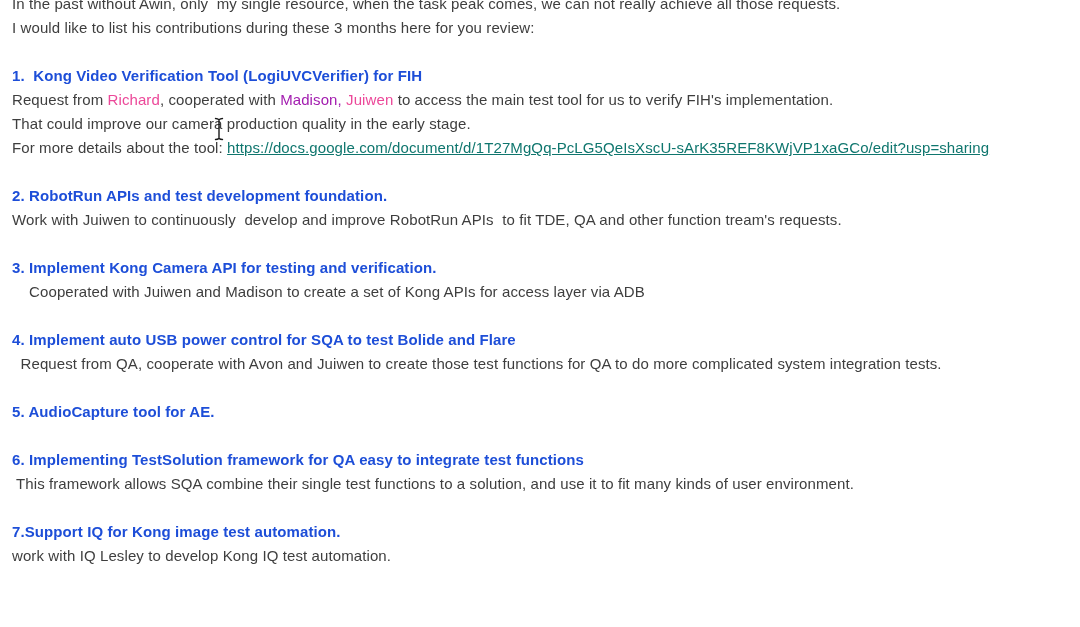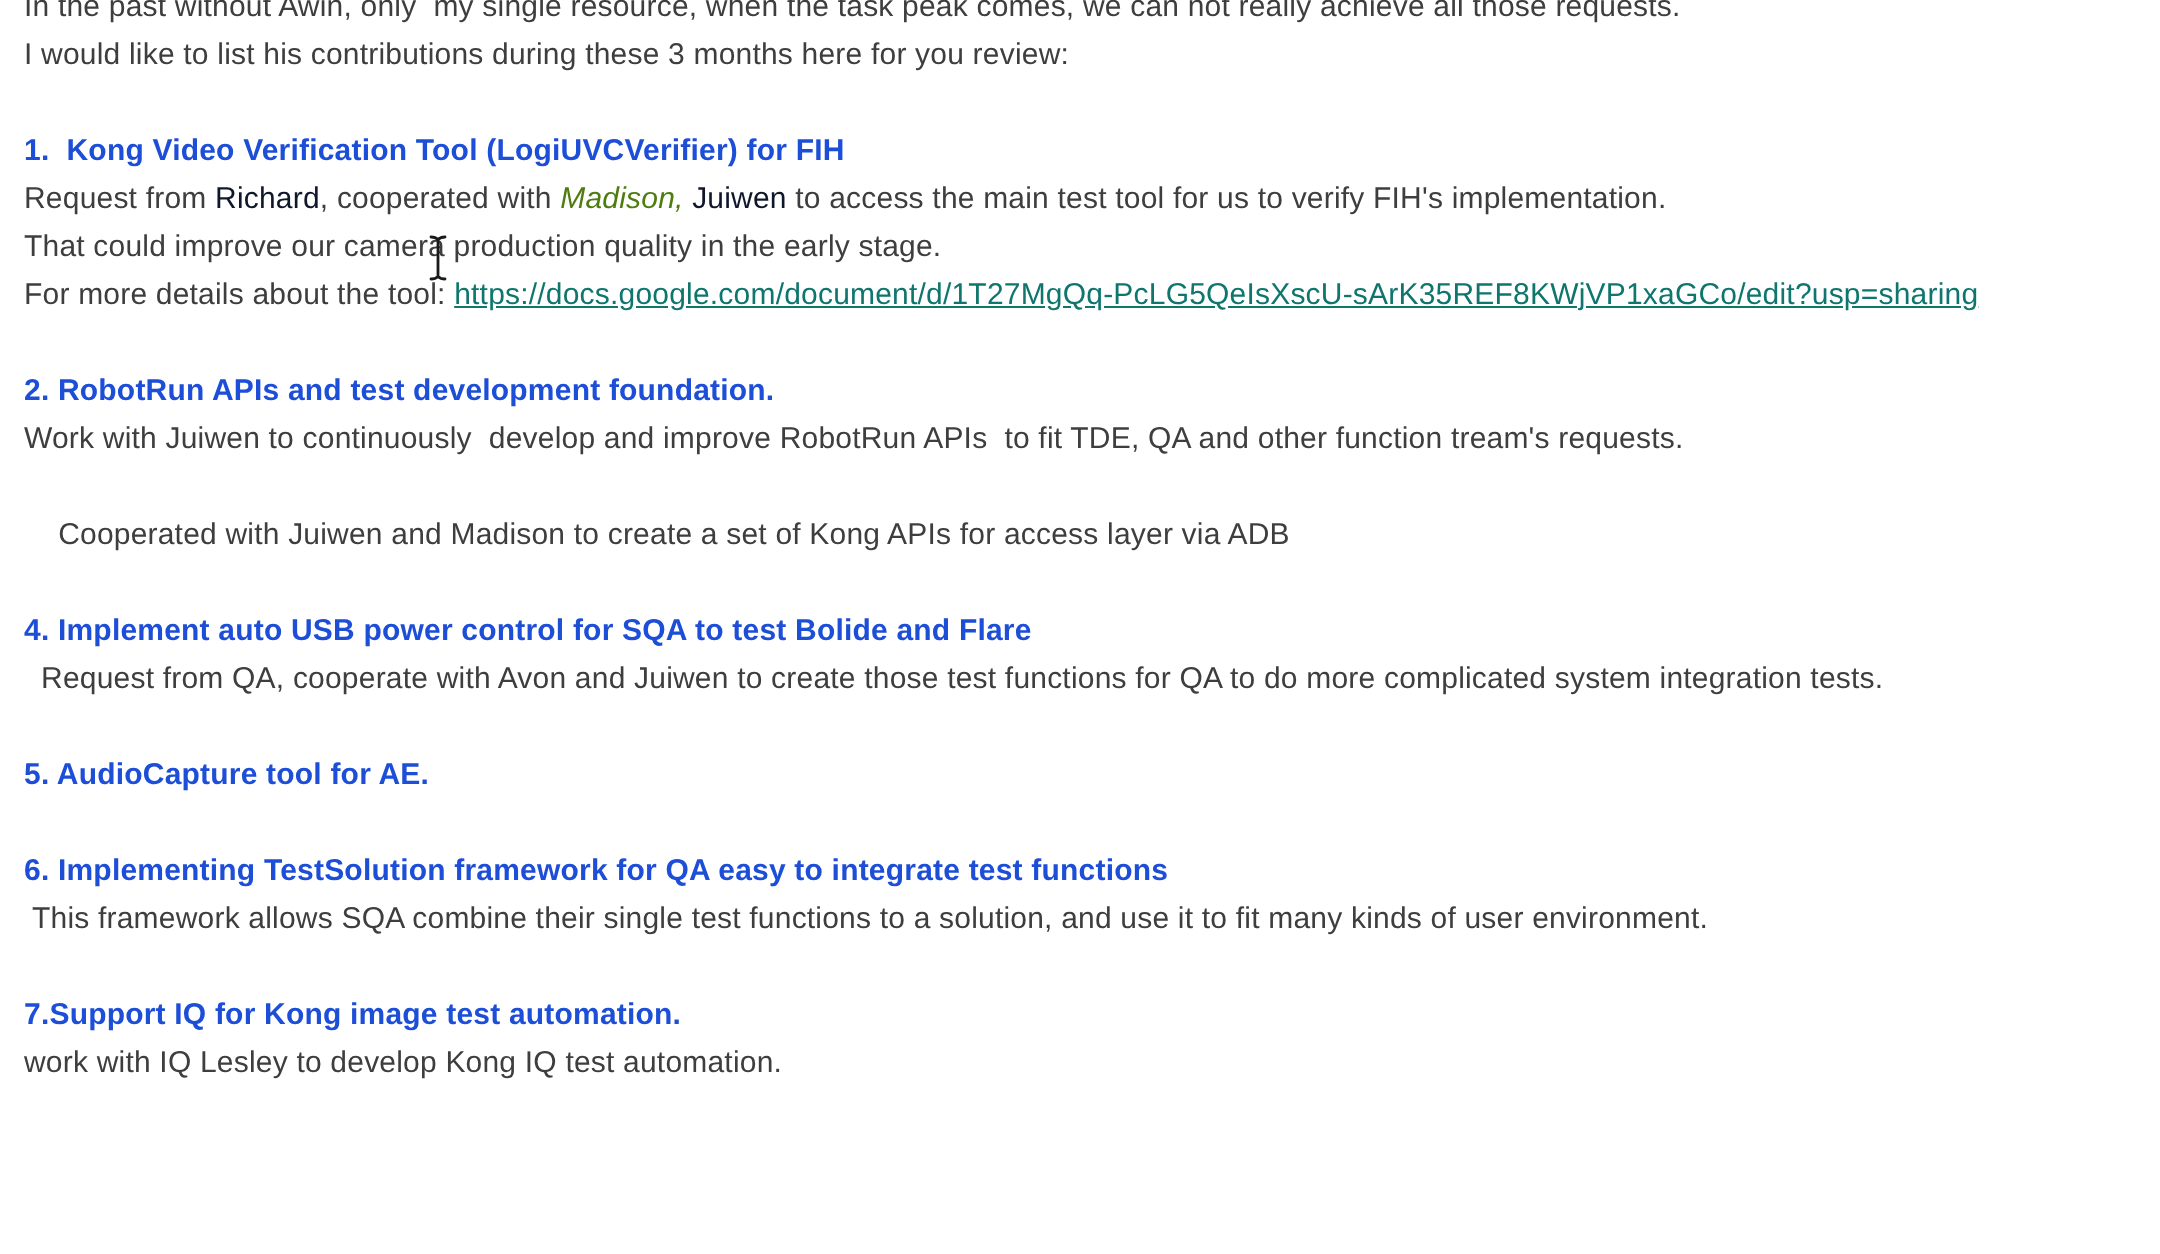--- a/index.html
+++ b/index.html
@@ -32,28 +32,27 @@
     letter-spacing: 0.1px;
   }
   .line.heading span {
     font-weight: 700;
     color: #1d4ed8;
   }
   .seg-plain {
     color: #3e3e3e;
   }
   .seg-link-purple {
-    color: #0f172a;
+    color: #ec4899;
     cursor: pointer;
     text-align: right;
   }
   .seg-link-blue {
-    color: #4d7c0f;
+    color: #a21caf;
     cursor: pointer;
-    font-style: italic;
   }
   .seg-link-url {
     color: #0f766e;
     text-decoration: underline;
     cursor: pointer;
   }
   #text-cursor {
     position: absolute;
     left: 213px;
     top: 117px;
@@ -70,20 +69,21 @@
     <div class="line body"><span class="seg-plain">I would like to list his contributions during these 3 months here for you review:</span></div>
     <div class="line blank"></div>
     <div class="line heading"><span class="seg-plain">1.  Kong Video Verification Tool (LogiUVCVerifier) for FIH</span></div>
     <div class="line body"><span class="seg-plain">Request from </span><span class="seg-link-purple">Richard</span><span class="seg-plain">, cooperated with </span><span class="seg-link-blue">Madison,</span><span class="seg-plain"> </span><span class="seg-link-purple">Juiwen</span><span class="seg-plain"> to access the main test tool for us to verify FIH's implementation.</span></div>
     <div class="line body"><span class="seg-plain">That could improve our camera production quality in the early stage.</span></div>
     <div class="line body"><span class="seg-plain">For more details about the tool: </span><span class="seg-link-url">https://docs.google.com/document/d/1T27MgQq-PcLG5QeIsXscU-sArK35REF8KWjVP1xaGCo/edit?usp=sharing</span></div>
     <div class="line blank"></div>
     <div class="line heading"><span class="seg-plain">2. RobotRun APIs and test development foundation.</span></div>
     <div class="line body"><span class="seg-plain">Work with Juiwen to continuously  develop and improve RobotRun APIs  to fit TDE, QA and other function tream's requests.</span></div>
     <div class="line blank"></div>
+    <div class="line heading"><span class="seg-plain">3. Implement Kong Camera API for testing and verification.</span></div>
     <div class="line body"><span class="seg-plain">    Cooperated with Juiwen and Madison to create a set of Kong APIs for access layer via ADB</span></div>
     <div class="line blank"></div>
     <div class="line heading"><span class="seg-plain">4. Implement auto USB power control for SQA to test Bolide and Flare</span></div>
     <div class="line body"><span class="seg-plain">  Request from QA, cooperate with Avon and Juiwen to create those test functions for QA to do more complicated system integration tests.</span></div>
     <div class="line blank"></div>
     <div class="line heading"><span class="seg-plain">5. AudioCapture tool for AE.</span></div>
     <div class="line blank"></div>
     <div class="line heading"><span class="seg-plain">6. Implementing TestSolution framework for QA easy to integrate test functions</span></div>
     <div class="line body"><span class="seg-plain"> This framework allows SQA combine their single test functions to a solution, and use it to fit many kinds of user environment.</span></div>
     <div class="line blank"></div>

